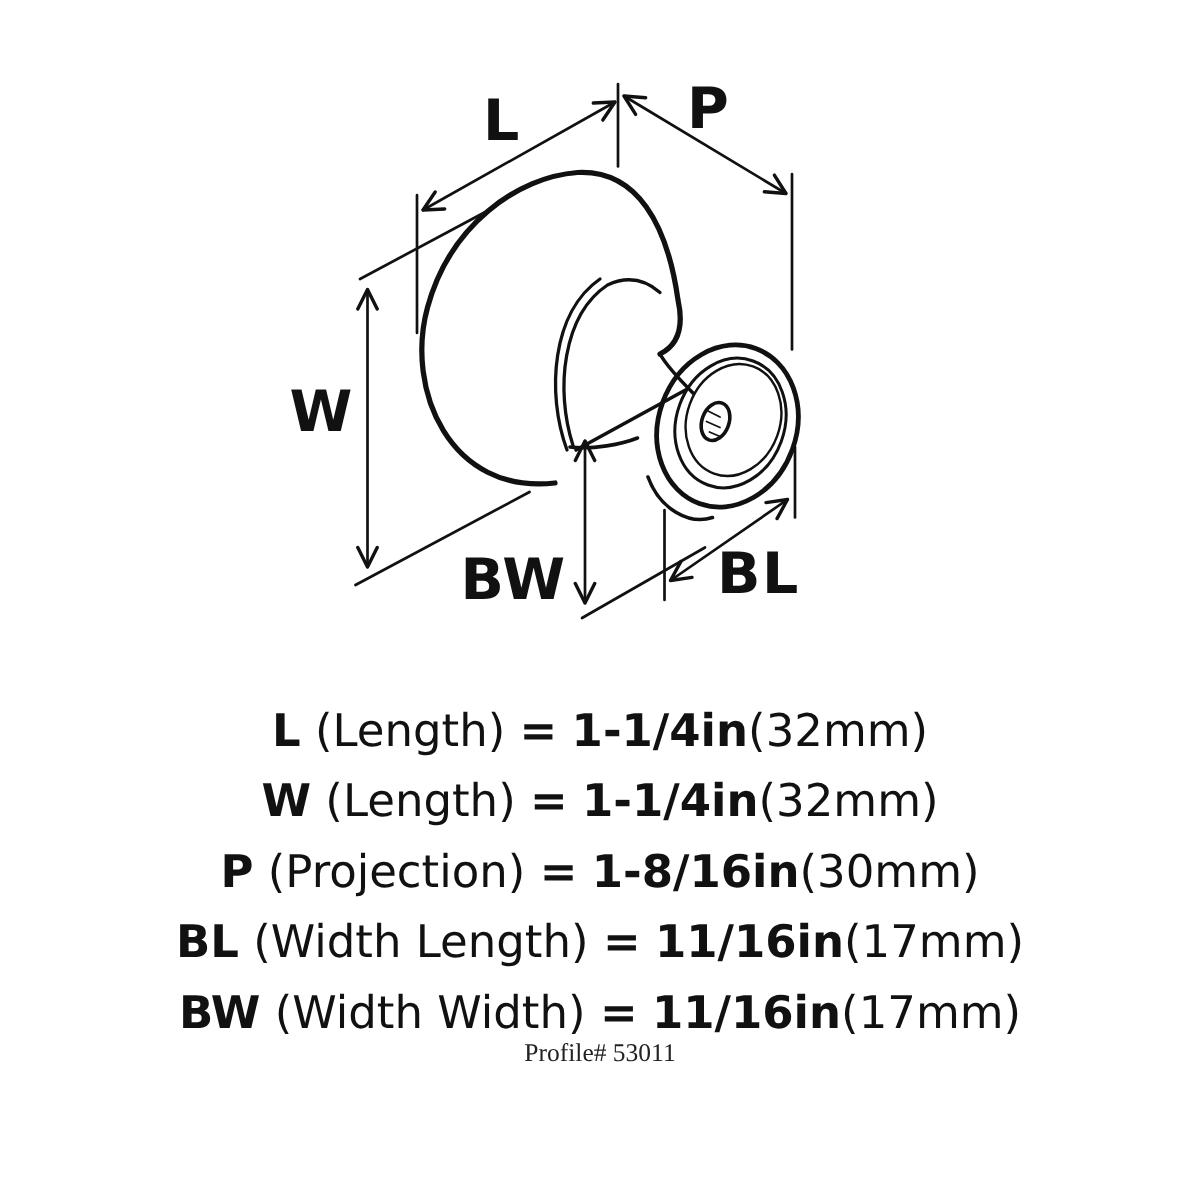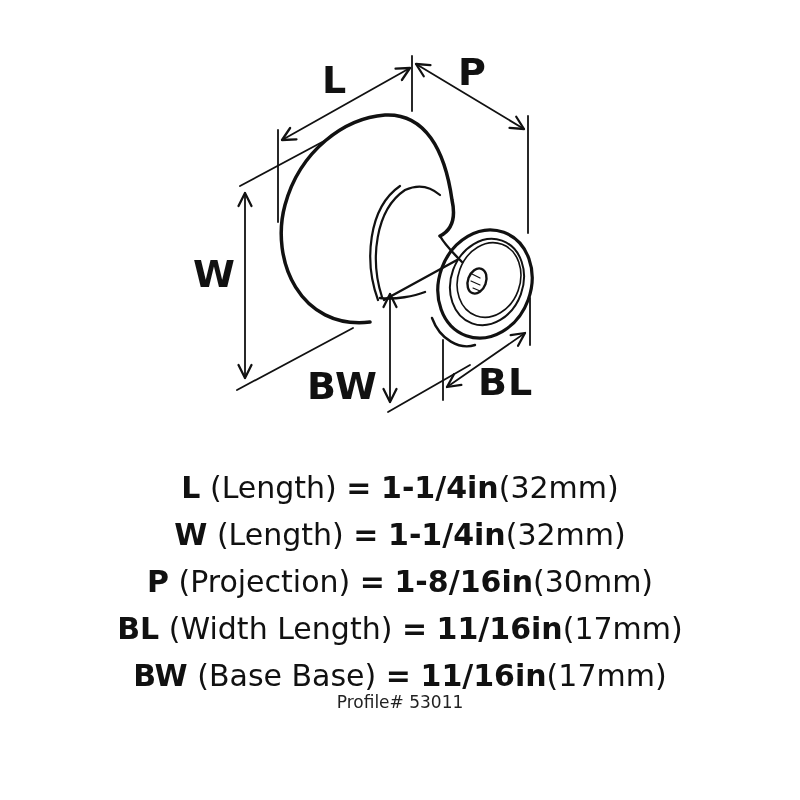--- a/index.html
+++ b/index.html
@@ -4,21 +4,21 @@
 <style>
   html, body { margin: 0; padding: 0; background: #ffffff; }
   body { width: 800px; height: 800px; position: relative; overflow: hidden;
          font-family: "DejaVu Sans", "Liberation Sans", sans-serif; color: #111; }
   #drawing { position: absolute; left: 0; top: 0; width: 800px; height: 430px; }
   .dim-label { position: absolute; font-size: 38px; font-weight: 600; color: #111; letter-spacing: 1px; }
   .specs { position: absolute; left: 0; top: 464px; width: 800px; text-align: center; }
   .spec-line { font-size: 30px; line-height: 47px; white-space: nowrap; color: #111; }
   .spec-line .abbr, .spec-line .eq, .spec-line .inch { font-weight: bold; }
   .profile { position: absolute; left: 0; top: 692px; width: 800px; text-align: center;
-             font-size: 17px; color: #222; }
+             font-size: 17px; color: #222; font-family: Liberation Serif, serif; }
 </style>
 </head>
 <body>
 
 <div id="drawing">
   <svg width="800" height="430" viewBox="0 0 800 430" fill="none" stroke="#111" stroke-linecap="round" stroke-linejoin="round">
     <defs>
       <marker id="arr" viewBox="0 0 10 10" refX="9" refY="5" markerWidth="9" markerHeight="9" orient="auto-start-reverse">
         <path d="M1,1 L9,5 L1,9" stroke="#111" stroke-width="1.4" fill="none"></path>
       </marker>
@@ -104,19 +104,19 @@
     <span class="inch">1-8/16in</span><span>(30mm)</span>
   </div>
   <div class="spec-line">
     <span class="abbr">BL</span>
     <span>(Width Length)</span>
     <span class="eq">=</span>
     <span class="inch">11/16in</span><span>(17mm)</span>
   </div>
   <div class="spec-line">
     <span class="abbr">BW</span>
-    <span>(Base Base)</span>
+    <span>(Width Width)</span>
     <span class="eq">=</span>
     <span class="inch">11/16in</span><span>(17mm)</span>
   </div>
 </div>
 
 <div class="profile">Profile# 53011</div>
 
 </body></html>

